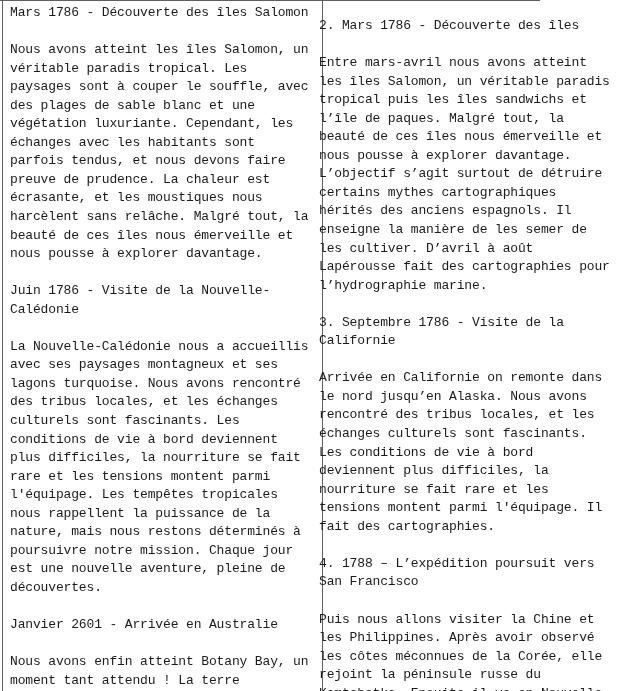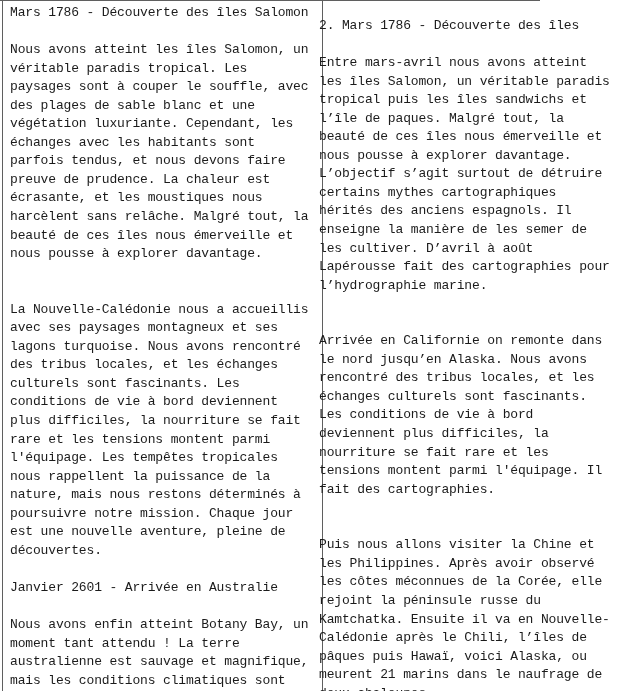--- a/index.html
+++ b/index.html
@@ -55,35 +55,38 @@
 <div class="page">
   <div class="h-border-top"></div>
   <div class="v-border left-edge"></div>
   <div class="v-border divider"></div>
 
   <div class="col col-left">
       <p class="para">Mars 1786 - Découverte des îles Salomon</p>
       <p class="para blank"></p>
       <p class="para">Nous avons atteint les îles Salomon, un véritable paradis tropical. Les paysages sont à couper le souffle, avec des plages de sable blanc et une végétation luxuriante. Cependant, les échanges avec les habitants sont parfois tendus, et nous devons faire preuve de prudence. La chaleur est écrasante, et les moustiques nous harcèlent sans relâche. Malgré tout, la beauté de ces îles nous émerveille et nous pousse à explorer davantage.</p>
       <p class="para blank"></p>
+      <p class="para">Juin 1786 - Visite de la Nouvelle-Calédonie</p>
       <p class="para blank"></p>
       <p class="para">La Nouvelle-Calédonie nous a accueillis avec ses paysages montagneux et ses lagons turquoise. Nous avons rencontré des tribus locales, et les échanges culturels sont fascinants. Les conditions de vie à bord deviennent plus difficiles, la nourriture se fait rare et les tensions montent parmi l'équipage. Les tempêtes tropicales nous rappellent la puissance de la nature, mais nous restons déterminés à poursuivre notre mission. Chaque jour est une nouvelle aventure, pleine de découvertes.</p>
       <p class="para blank"></p>
       <p class="para">Janvier 2601 - Arrivée en Australie</p>
       <p class="para blank"></p>
       <p class="para">Nous avons enfin atteint Botany Bay, un moment tant attendu ! La terre australienne est sauvage et magnifique, mais les conditions climatiques sont imprévisibles. Les rencontres avec les Aborigènes sont enrichissantes, bien que parfois délicates. L'équipage est fatigué, mais l'enthousiasme de découvrir de nouvelles terres nous pousse à avancer. Les paysages sont d'une beauté à couper le souffle, et je me sens chanceux d'être ici.</p>
     </div>
 
   <div class="col col-right">
       <p class="para">2. Mars 1786 - Découverte des îles</p>
       <p class="para blank"></p>
       <p class="para">Entre mars-avril nous avons atteint les îles Salomon, un véritable paradis tropical puis les îles sandwichs et l’île de paques. Malgré tout, la beauté de ces îles nous émerveille et nous pousse à explorer davantage. L’objectif s’agit surtout de détruire certains mythes cartographiques hérités des anciens espagnols. Il enseigne la manière de les semer de les cultiver. D’avril à août Lapérousse fait des cartographies pour l’hydrographie marine.</p>
       <p class="para blank"></p>
+      <p class="para">3. Septembre 1786 - Visite de la Californie</p>
       <p class="para blank"></p>
       <p class="para">Arrivée en Californie on remonte dans le nord jusqu’en Alaska. Nous avons rencontré des tribus locales, et les échanges culturels sont fascinants. Les conditions de vie à bord deviennent plus difficiles, la nourriture se fait rare et les tensions montent parmi l'équipage. Il fait des cartographies.</p>
       <p class="para blank"></p>
+      <p class="para">4. 1788 – L’expédition poursuit vers San Francisco</p>
       <p class="para blank"></p>
       <p class="para">Puis nous allons visiter la Chine et les Philippines. Après avoir observé les côtes méconnues de la Corée, elle rejoint la péninsule russe du Kamtchatka. Ensuite il va en Nouvelle-Calédonie après le Chili, l’îles de pâques puis Hawaï, voici Alaska, ou meurent 21 marins dans le naufrage de deux chaloupes.</p>
       <p class="para blank"></p>
       <p class="para blank"></p>
       <p class="para">5. 1788 – Atteignement Tutuila</p>
     </div>
 </div>
 
 </body></html>

